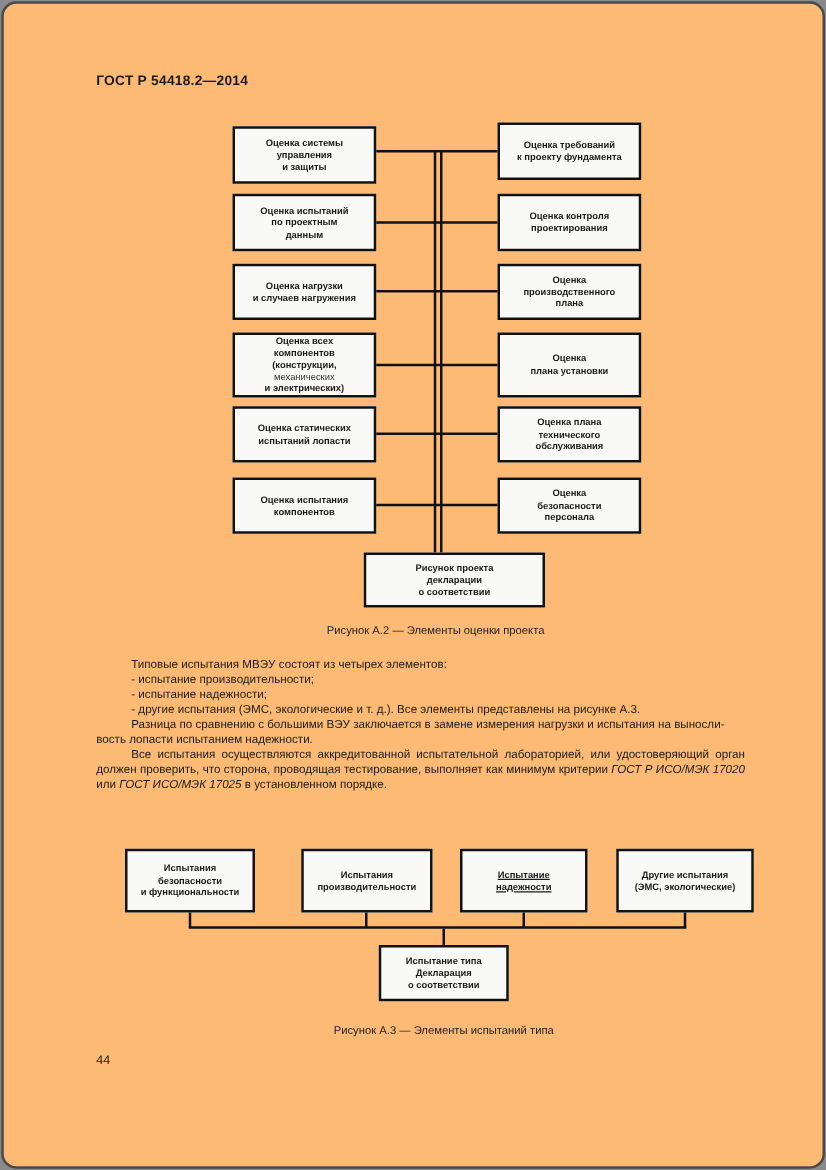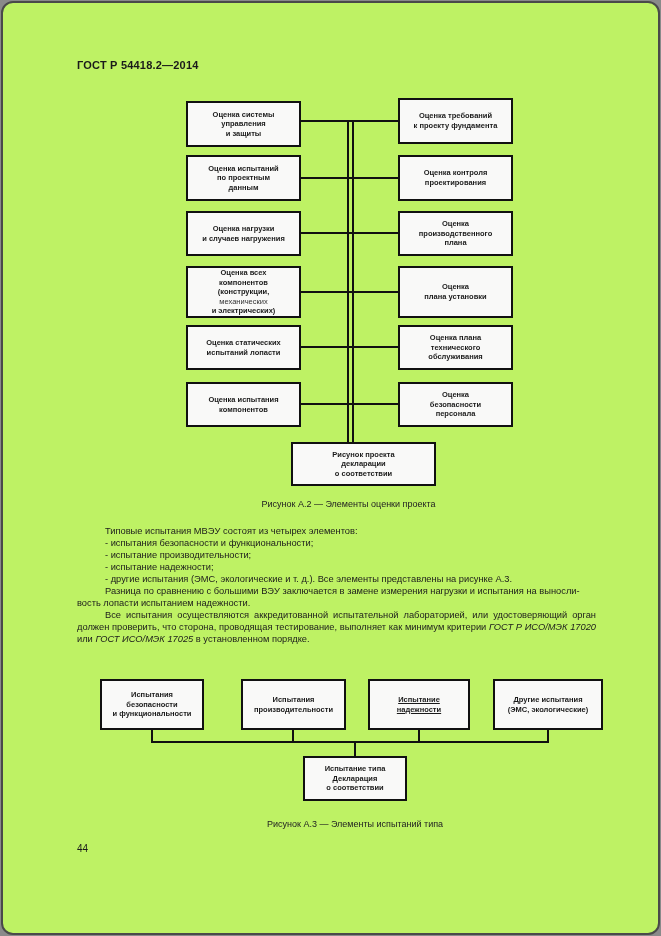--- a/index.html
+++ b/index.html
@@ -4,21 +4,21 @@
 <style>
   html, body {
     margin: 0; padding: 0;
     width: 661px; height: 936px;
     background: #8a8a8a;
     font-family: "Liberation Sans", sans-serif;
   }
   .page {
     position: absolute; left: 1px; top: 1px;
     width: 655px; height: 930px;
-    background: #bef264;
+    background: #fdba74;
     border: 2px solid #4a4a4a;
     border-radius: 12px;
     overflow: hidden;
     color: #1a1a1a;
   }
   .abs { position: absolute; }
   .doc-header {
     position: absolute; left: 74px; top: 56px;
     font-size: 11px; font-weight: bold; letter-spacing: 0.2px;
   }
@@ -139,21 +139,20 @@
         <span>Рисунок проекта
 декларации
 о соответствии</span>
       </div>
 
     <div class="caption" style="left:30px;top:496px;">Рисунок А.2 — Элементы оценки проекта</div>
   </div>
 
   <div class="text-block">
     <p>Типовые испытания МВЭУ состоят из четырех элементов:</p>
-    <p>- испытания безопасности и функциональности;</p>
     <p>- испытание производительности;</p>
     <p>- испытание надежности;</p>
     <p>- другие испытания (ЭМС, экологические и т. д.). Все элементы представлены на рисунке А.3.</p>
     <p class="just">Разница по сравнению с большими ВЭУ заключается в замене измерения нагрузки и испытания на выносли-
 вость лопасти испытанием надежности.</p>
     <p class="just"><span>Все испытания осуществляются аккредитованной испытательной лабораторией, или удостоверяющий орган должен проверить, что сторона, проводящая тестирование, выполняет как минимум критерии </span><i>ГОСТ Р ИСО/МЭК 17020</i><span> или </span><i>ГОСТ ИСО/МЭК 17025</i><span> в установленном порядке.</span></p>
   </div>
 
   <div class="abs" style="left:0;top:670px;width:661px;height:165px;">
 

